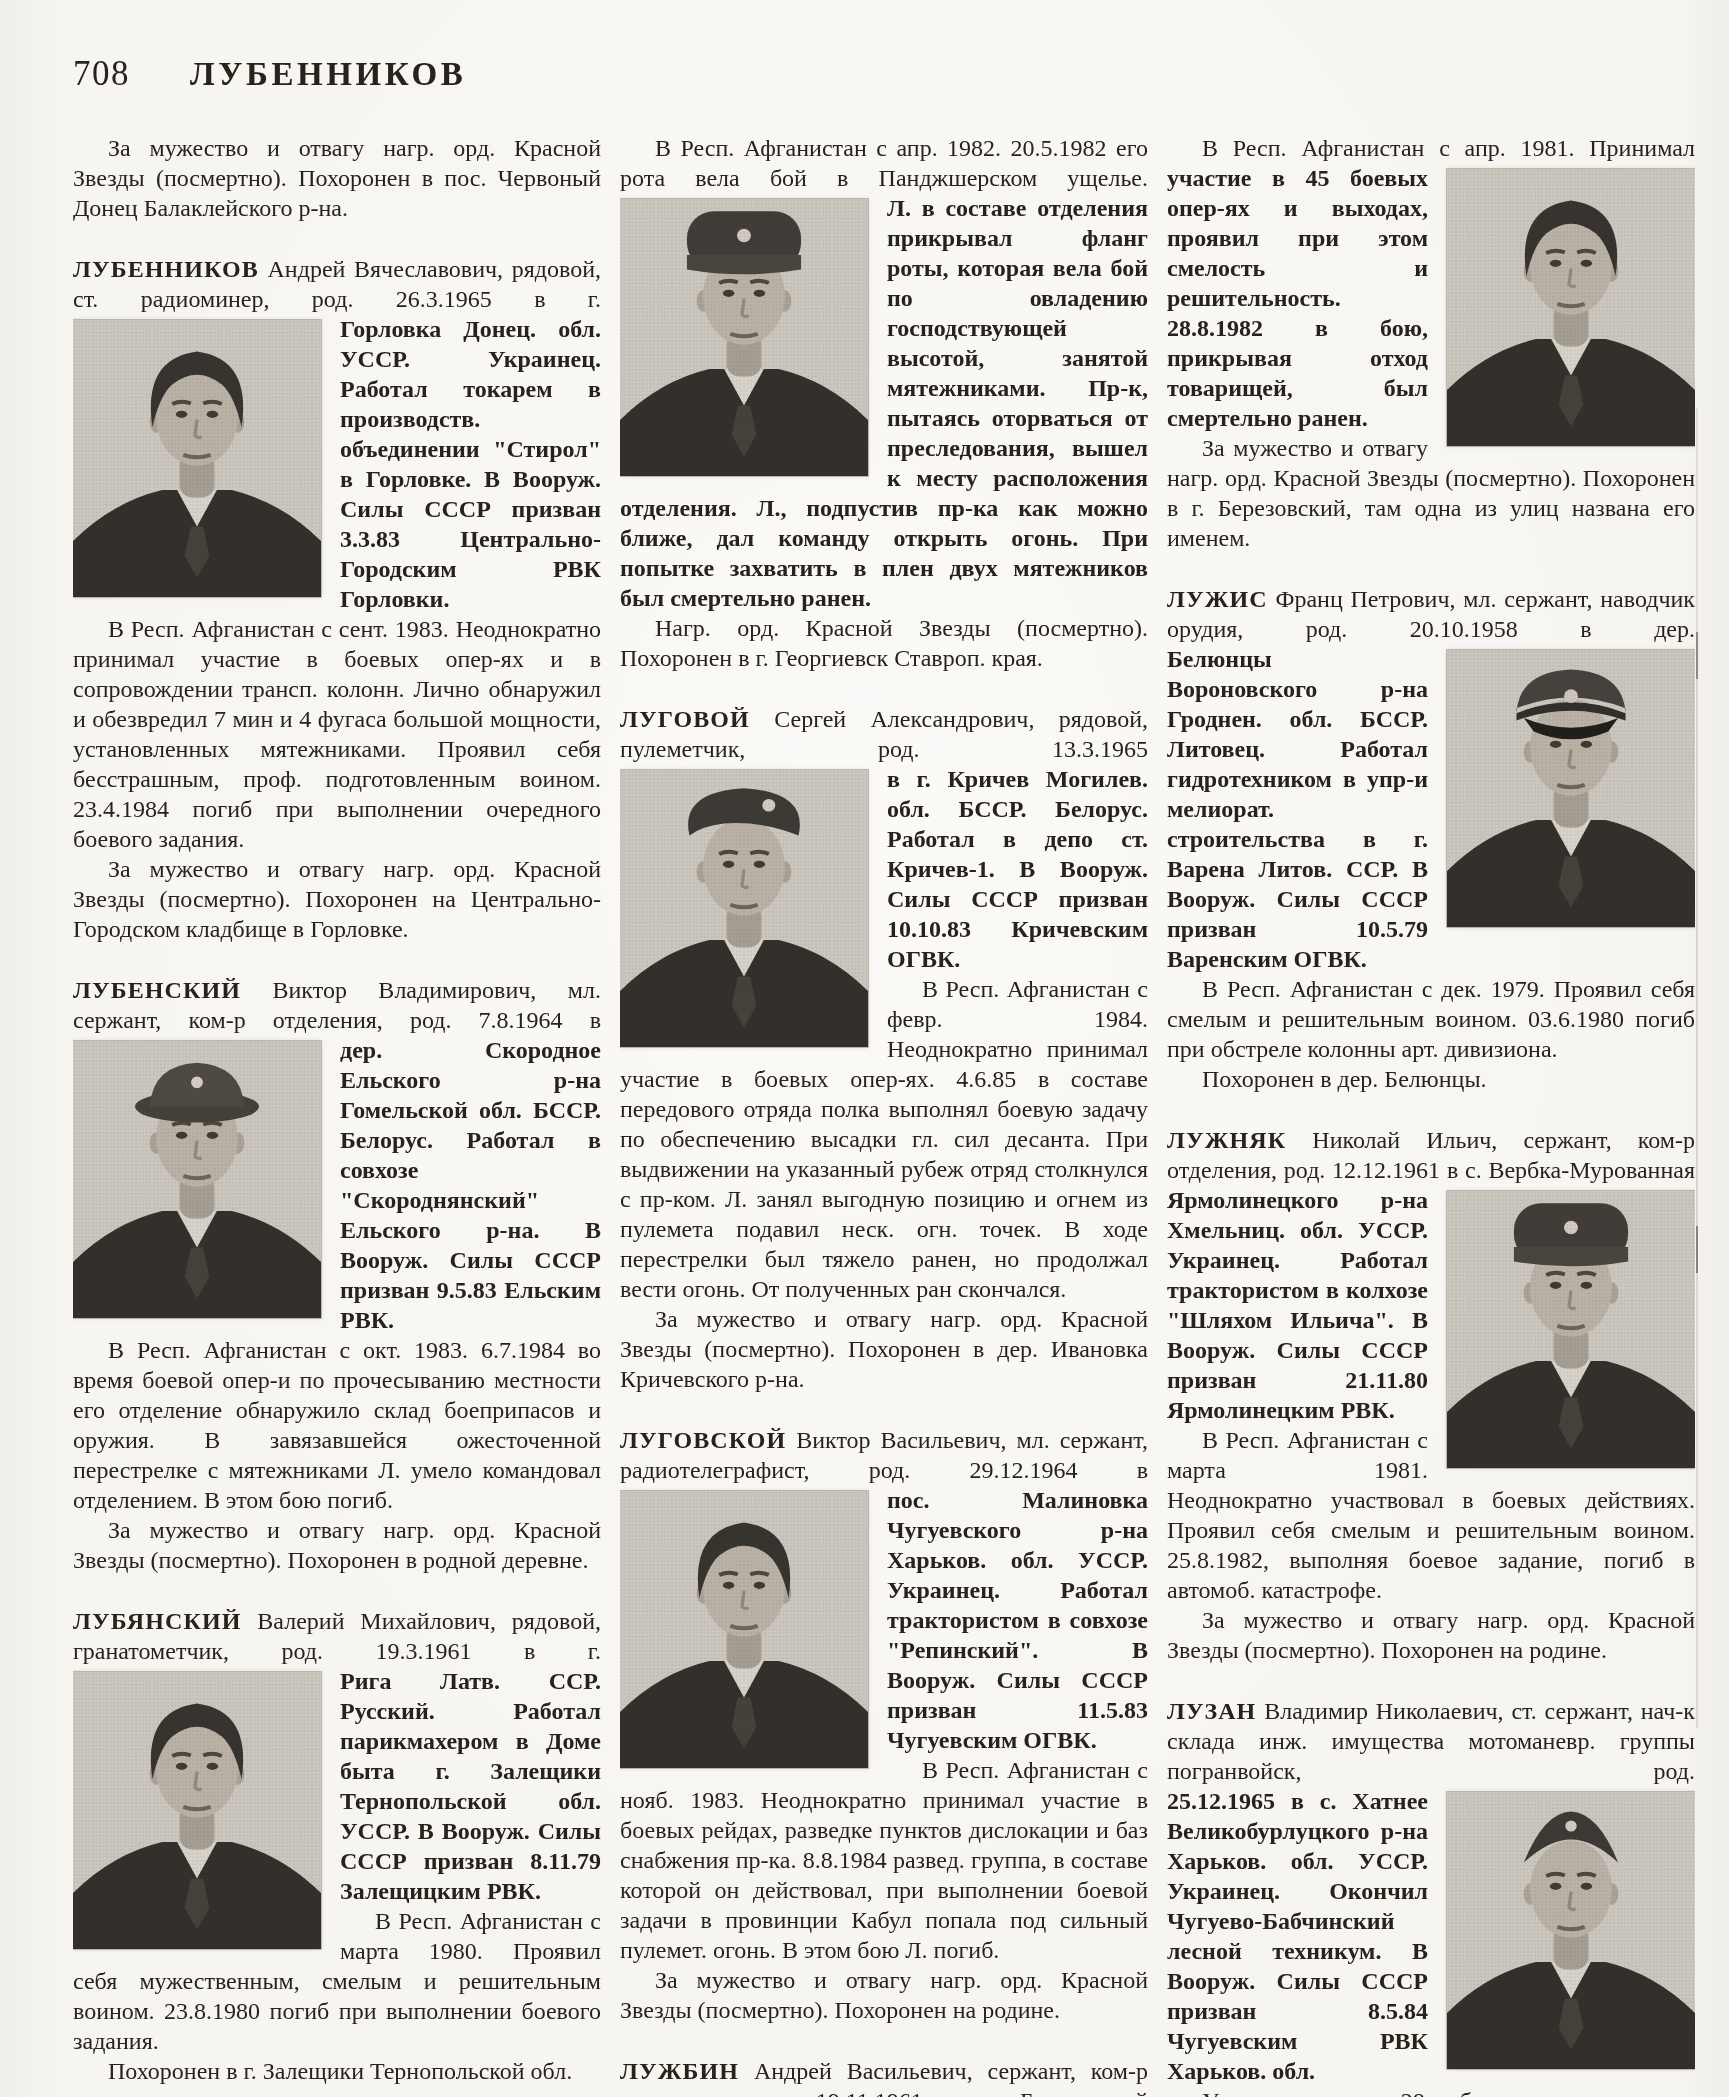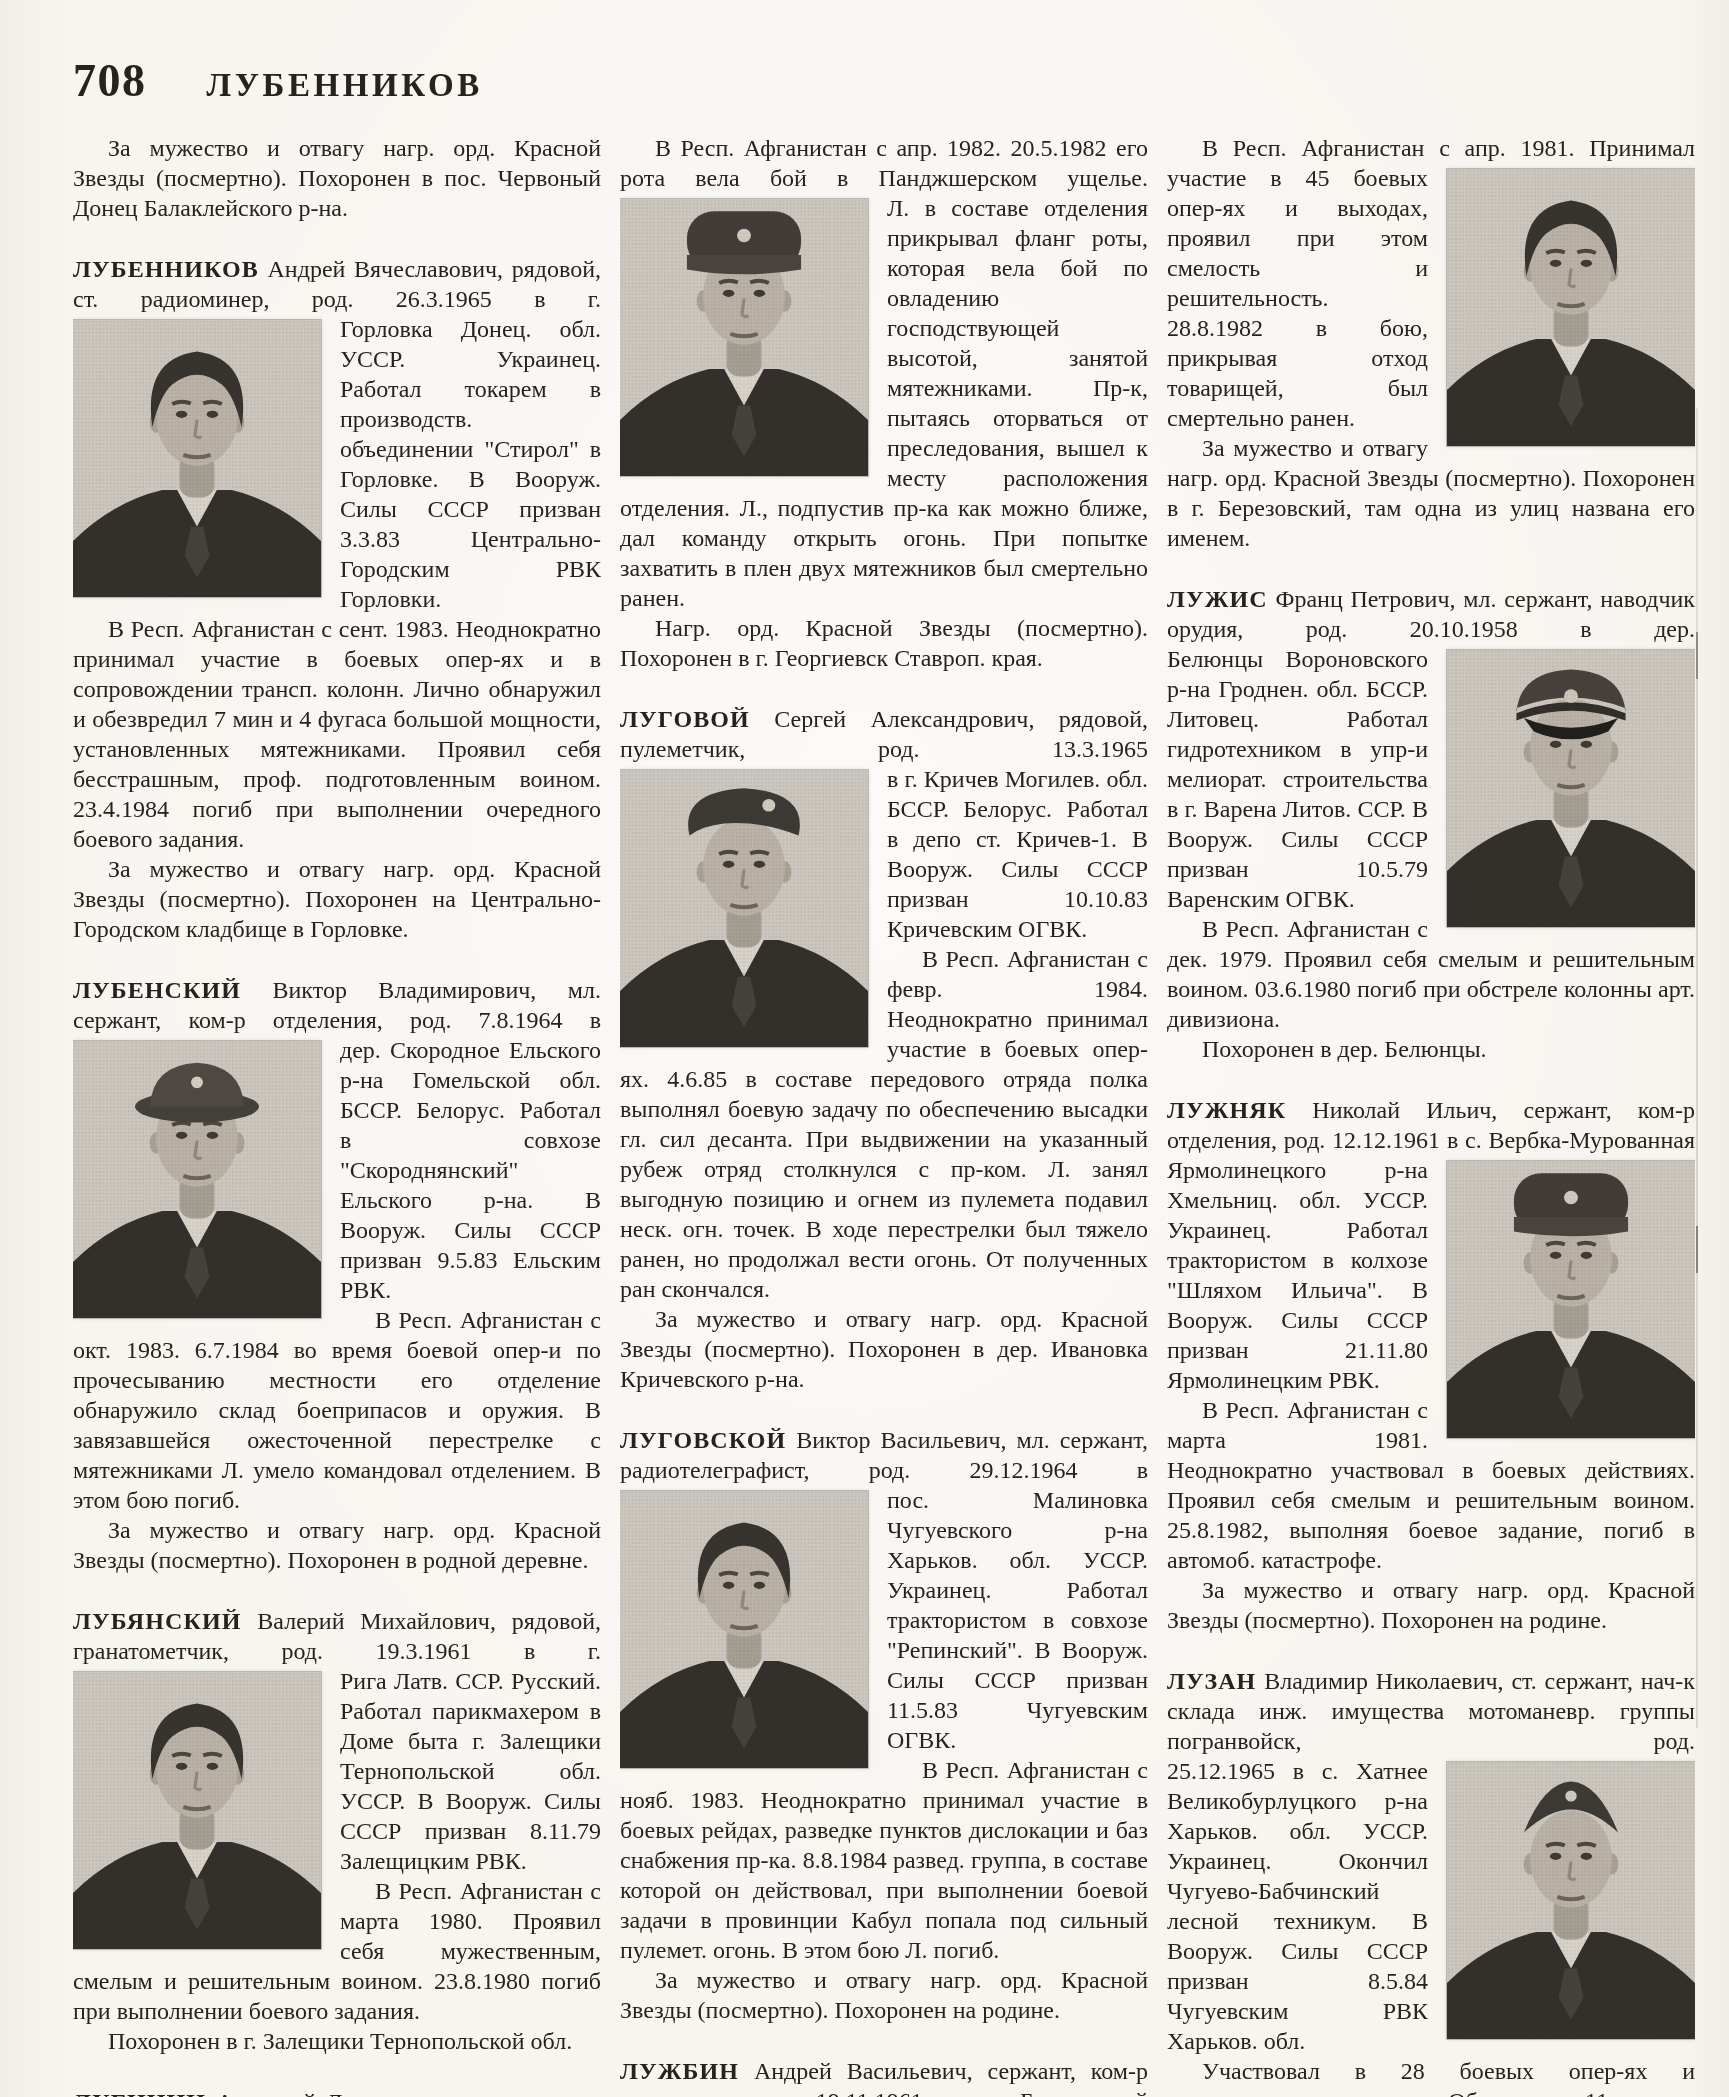--- a/index.html
+++ b/index.html
@@ -9,32 +9,32 @@
     font-family:"Liberation Serif","DejaVu Serif",serif;
     color:#26221c;
   }
   #paper-texture{
     position:absolute;inset:0;pointer-events:none;
     background:
       radial-gradient(ellipse at 50% 40%, rgba(255,255,255,.5), rgba(0,0,0,0) 70%),
       linear-gradient(90deg, rgba(120,115,105,.05), rgba(0,0,0,0) 4%, rgba(0,0,0,0) 97%, rgba(120,115,105,.06));
   }
   #header{position:absolute;top:54px;left:73px;display:flex;align-items:baseline;}
-  #page-number{font-size:46px;font-weight:bold;letter-spacing:1.5px;}
+  #page-number{font-size:35px;font-weight:normal;letter-spacing:1.5px;}
   #page-headword{font-size:33px;font-weight:bold;letter-spacing:3.6px;margin-left:60px;}
   #columns{
     position:absolute;left:73px;top:133px;width:1586px;
     display:flex;gap:19px;
   }
   .column{flex:0 0 528px;width:528px;font-size:24px;line-height:30px;text-align:justify;}
   .block{margin-top:31px;overflow:hidden;}
   .block:first-child{margin-top:0;}
   p{margin:0;}
   .ind{text-indent:35px;}
-  .cont{text-indent:0;}
+  .cont{text-indent:0;font-weight:bold;}
   .midbreak{text-align-last:justify;}
   .lede .surname{font-weight:bold;letter-spacing:1.1px;}
   .photo{
     width:248px;height:277px;position:relative;background:#cbc6be;
     outline:0.7px solid rgba(95,90,82,.35);
     box-shadow:0 0 4.4px rgba(60,56,50,.18);
   }
   .photo.left{float:left;margin:5.8px 19px 7.3px 0;}
   .photo.right{float:right;margin:5.8px 0 7.3px 19px;}
   .photo svg{display:block;width:100%;height:100%;}

